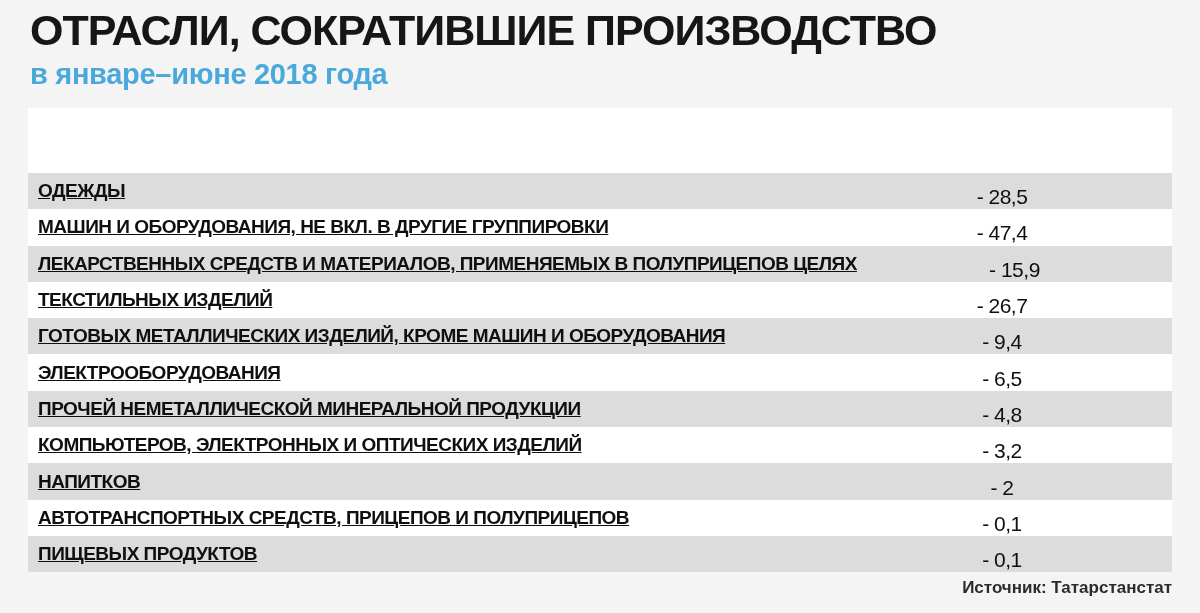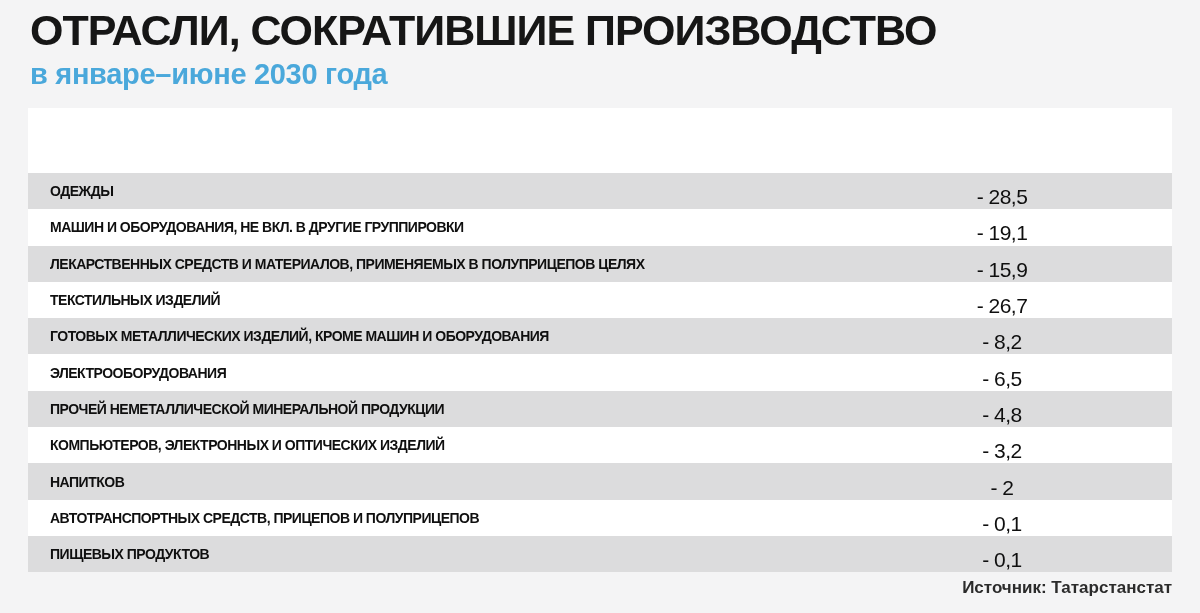--- a/index.html
+++ b/index.html
@@ -64,27 +64,28 @@
   .tbody { width: 100%; }
   .row {
     display: flex;
     align-items: center;
     height: 36.3px;
     background: #ffffff;
   }
   .row:nth-child(odd) { background: #dcdcdd; }
   .row .label {
     flex: 1;
-    padding-left: 22px;
-    font-size: 14px;
+    padding-left: 10px;
+    font-size: 19px;
     font-weight: 700;
     letter-spacing: -0.5px;
     color: #0f0f0f;
     white-space: nowrap;
     overflow: visible;
+    text-decoration: underline;
   }
   .row .value {
     width: 340px;
     text-align: center;
     font-size: 21px;
     font-weight: 400;
     letter-spacing: -0.5px;
     color: #0f0f0f;
     white-space: nowrap;
     margin-top: 12px;
@@ -99,48 +100,48 @@
     text-align: right;
     white-space: nowrap;
   }
 </style>
 </head>
 <body>
 
 <div class="page">
 
   <h1 class="title">ОТРАСЛИ, СОКРАТИВШИЕ ПРОИЗВОДСТВО</h1>
-  <h2 class="subtitle">в январе–июне 2030 года</h2>
+  <h2 class="subtitle">в январе–июне 2018 года</h2>
 
   <div class="table">
 
     <div class="thead">
       <div class="th-empty"></div>
     </div>
 
     <div class="tbody">
       <div class="row">
         <div class="label">ОДЕЖДЫ</div>
         <div class="value">- 28,5</div>
       </div>
       <div class="row">
         <div class="label">МАШИН И ОБОРУДОВАНИЯ, НЕ ВКЛ. В ДРУГИЕ ГРУППИРОВКИ</div>
-        <div class="value">- 19,1</div>
+        <div class="value">- 47,4</div>
       </div>
       <div class="row">
         <div class="label">ЛЕКАРСТВЕННЫХ СРЕДСТВ И МАТЕРИАЛОВ, ПРИМЕНЯЕМЫХ В ПОЛУПРИЦЕПОВ ЦЕЛЯХ</div>
         <div class="value">- 15,9</div>
       </div>
       <div class="row">
         <div class="label">ТЕКСТИЛЬНЫХ ИЗДЕЛИЙ</div>
         <div class="value">- 26,7</div>
       </div>
       <div class="row">
         <div class="label">ГОТОВЫХ МЕТАЛЛИЧЕСКИХ ИЗДЕЛИЙ, КРОМЕ МАШИН И ОБОРУДОВАНИЯ</div>
-        <div class="value">- 8,2</div>
+        <div class="value">- 9,4</div>
       </div>
       <div class="row">
         <div class="label">ЭЛЕКТРООБОРУДОВАНИЯ</div>
         <div class="value">- 6,5</div>
       </div>
       <div class="row">
         <div class="label">ПРОЧЕЙ НЕМЕТАЛЛИЧЕСКОЙ МИНЕРАЛЬНОЙ ПРОДУКЦИИ</div>
         <div class="value">- 4,8</div>
       </div>
       <div class="row">

